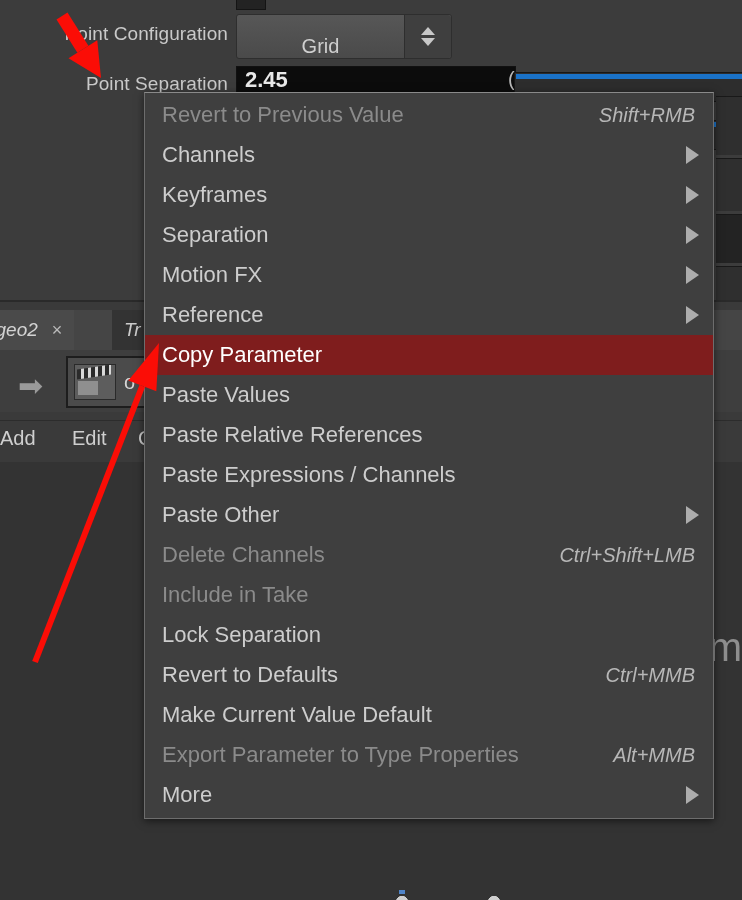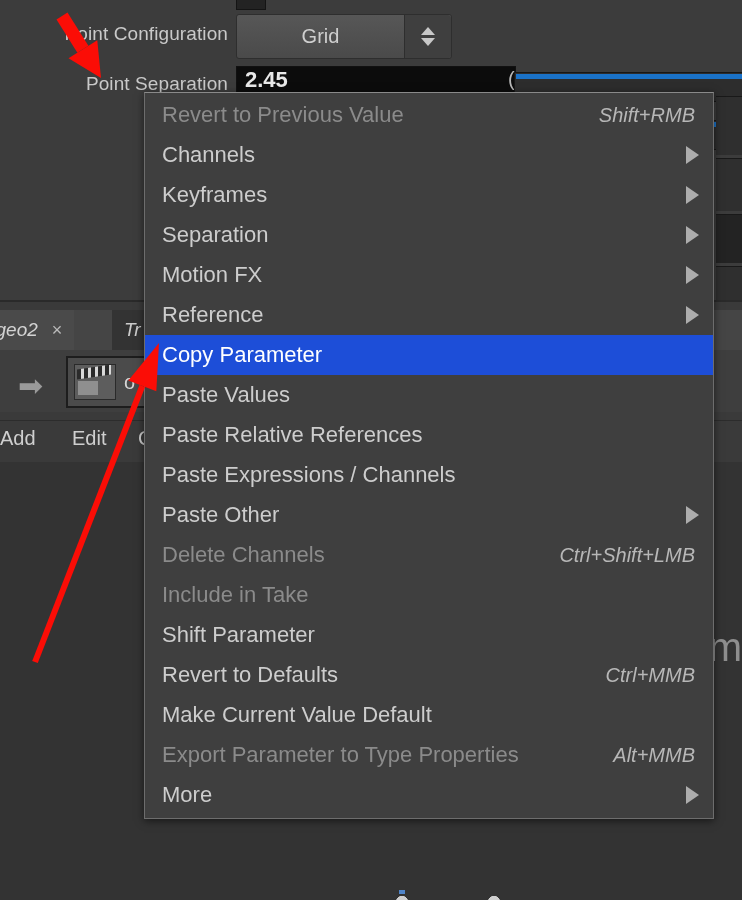--- a/index.html
+++ b/index.html
@@ -25,21 +25,21 @@
     white-space:nowrap;overflow:hidden;direction:rtl;
   }
   .param-label.dim{color:#8d8d8d;}
   .param-label.bold{font-weight:bold;color:#d0d0d0;}
 
   
   .combo{
     position:absolute;left:236px;top:14px;width:214px;height:43px;
     background:linear-gradient(#575757,#4a4a4a);
     border:1px solid #2e2e2e;border-radius:3px;
-    display:flex;align-items:center;
+    display:flex;align-items:flex-end;
   }
   .combo-text{flex:1;text-align:center;color:#cfcfcf;font-size:20px;}
   .combo-spin{
     width:46px;height:100%;background:#3f3f3f;border-left:1px solid #2e2e2e;
     border-radius:0 3px 3px 0;display:flex;flex-direction:column;
     align-items:center;justify-content:center;gap:3px;
   }
   .spin-up{width:0;height:0;border-left:7px solid transparent;border-right:7px solid transparent;border-bottom:8px solid #c8c8c8;}
   .spin-dn{width:0;height:0;border-left:7px solid transparent;border-right:7px solid transparent;border-top:8px solid #c8c8c8;}
 
@@ -110,21 +110,21 @@
     background:#3f3f3f;border:1px solid #6d6d6d;border-top-color:#8a8a8a;
     box-shadow:0 2px 8px rgba(0,0,0,.55);
     padding:2px 0 3px 0;
     z-index:50;
   }
   .menu-item{
     position:relative;height:40px;display:flex;align-items:center;
     padding:0 10px 0 17px;font-size:22px;color:#cdcdcd;white-space:nowrap;
   }
   .menu-item.disabled{color:#8b8b8b;}
-  .menu-item.highlight{background:#1d4ed8;color:#ffffff;}
+  .menu-item.highlight{background:#7f1d1d;color:#ffffff;}
   .mi-label{flex:0 0 auto;}
   .mi-spacer{flex:1 1 auto;}
   .mi-accel{font-style:italic;color:#b7b7b7;font-size:20px;padding-right:8px;}
   .mi-arrow{
     width:0;height:0;border-top:9px solid transparent;border-bottom:9px solid transparent;
     border-left:13px solid #adadad;margin-right:4px;
   }
 
   
   #annotations{position:absolute;left:0;top:0;width:742px;height:900px;pointer-events:none;z-index:90;}
@@ -275,21 +275,21 @@
     <div class="menu-item disabled">
       <span class="mi-label">Delete Channels</span>
       <span class="mi-spacer"></span>
       <span class="mi-accel">Ctrl+Shift+LMB</span>
     </div>
     <div class="menu-item disabled">
       <span class="mi-label">Include in Take</span>
       <span class="mi-spacer"></span>
     </div>
     <div class="menu-item">
-      <span class="mi-label">Shift Parameter</span>
+      <span class="mi-label">Lock Separation</span>
       <span class="mi-spacer"></span>
     </div>
     <div class="menu-item">
       <span class="mi-label">Revert to Defaults</span>
       <span class="mi-spacer"></span>
       <span class="mi-accel">Ctrl+MMB</span>
     </div>
     <div class="menu-item">
       <span class="mi-label">Make Current Value Default</span>
       <span class="mi-spacer"></span>

